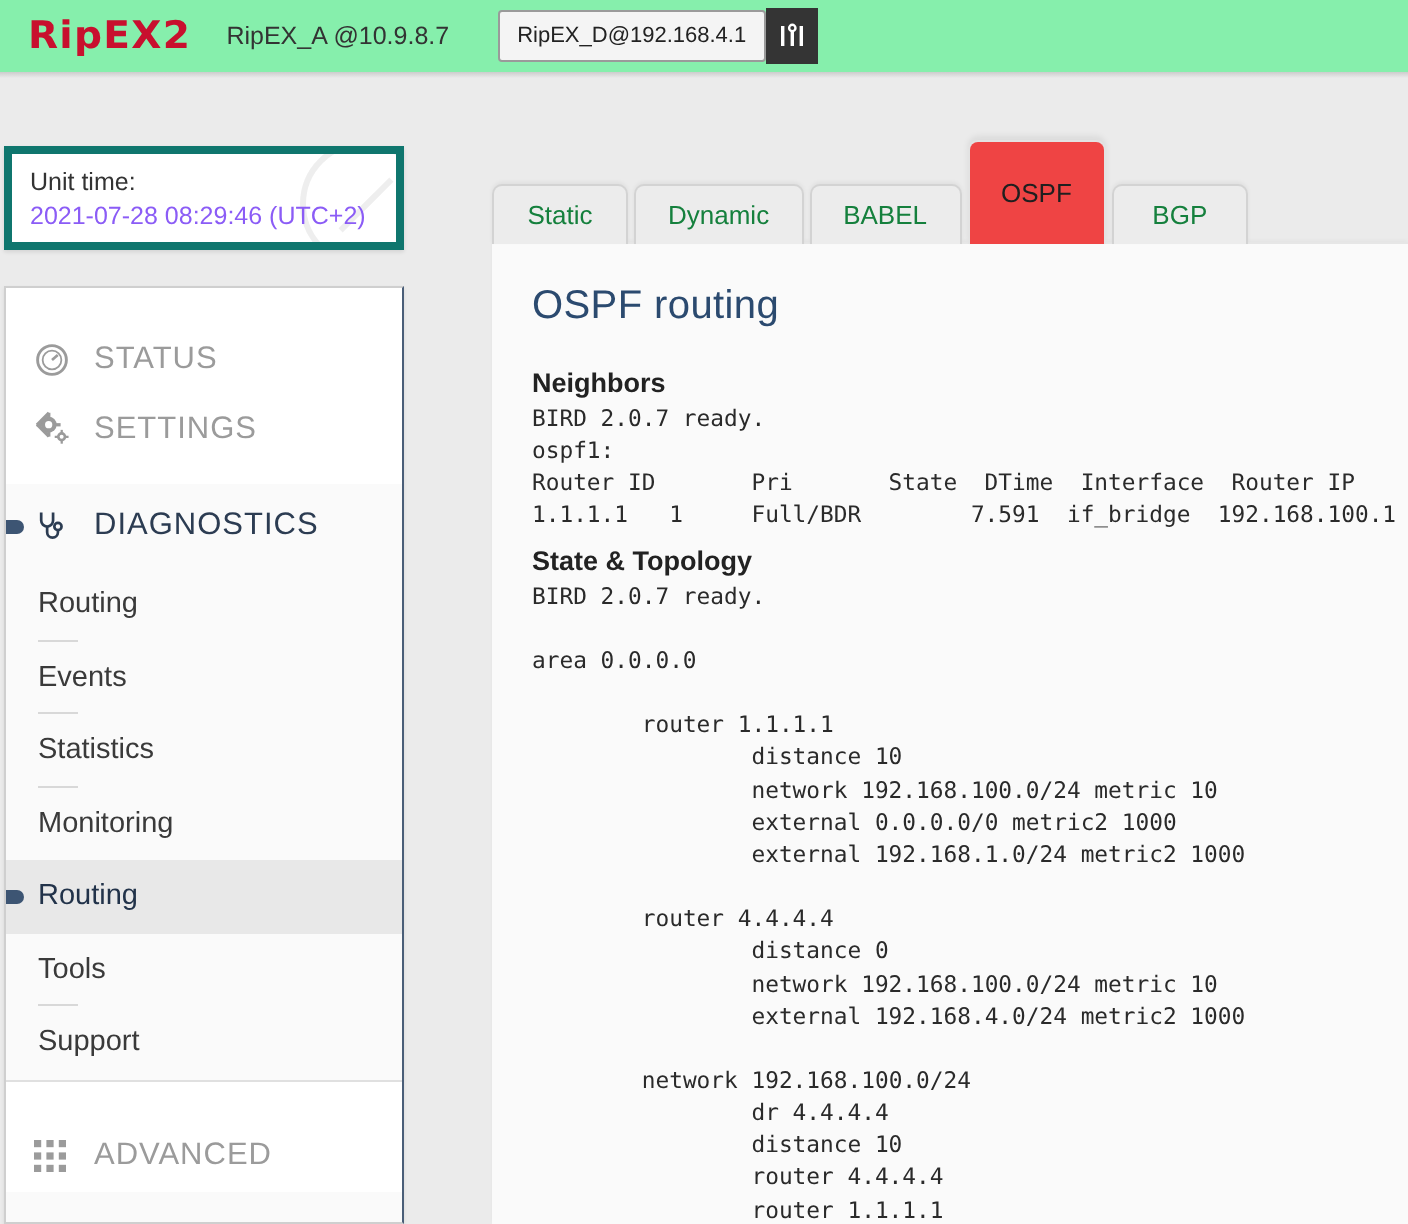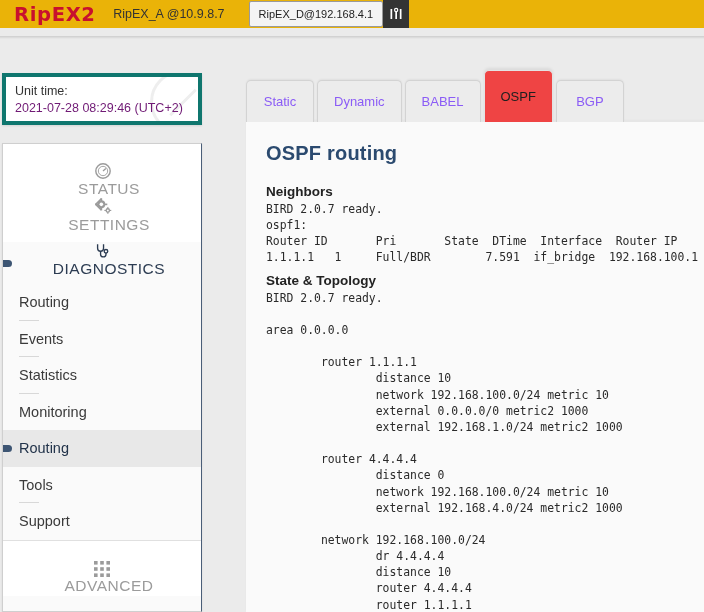--- a/index.html
+++ b/index.html
@@ -6,22 +6,22 @@
   html, body {
     width: 704px; height: 612px;
     font-family: "Liberation Sans", sans-serif;
     background: #ffffff;
     overflow: hidden;
   }
   #app { position: relative; width: 704px; height: 612px; background: #ebebeb; }
 
   
   .header {
-    position: absolute; left: 0; top: 0; width: 704px; height: 28px;
-    background: #eab308;
+    position: absolute; left: 0; top: 0; width: 704px; height: 36px;
+    background: #86efac;
     display: flex; align-items: center;
     z-index: 20;
   }
   .header-shadow {
     position: absolute; left: 0; top: 36px; width: 704px; height: 3px;
     background: linear-gradient(to bottom, rgba(0,0,0,0.13), rgba(0,0,0,0));
     z-index: 19;
   }
   .logo {
     margin-left: 14px;
@@ -72,38 +72,37 @@
     width: 64px; height: 64px; border-radius: 50%;
     border: 3px solid #eeeeee;
     opacity: 0.95;
   }
   .unit-time-watermark::after {
     content: ""; position: absolute; left: 12px; top: 28px;
     width: 36px; height: 3px; background: #eeeeee;
     transform: rotate(-45deg);
   }
   .ut-label { font-size: 12.5px; color: #333; position: relative; z-index: 2;}
-  .ut-value { font-size: 12.5px; color: #701a75; margin-top: 3px; position: relative; z-index: 2;}
+  .ut-value { font-size: 12.5px; color: #8b5cf6; margin-top: 3px; position: relative; z-index: 2;}
 
   .sidebar {
     position: absolute; left: 2px; top: 143px; width: 200px; height: 469px;
     background: #fafafa;
     border: 1px solid #cfcfcf;
     border-right: 1px solid #4a5e78;
     box-shadow: 0 1px 2px rgba(0,0,0,0.08);
     z-index: 6;
     overflow: hidden;
   }
   .nav-top { background: #ffffff; padding: 18px 0 10px 0; }
   .nav-group-head {
     display: flex; align-items: center;
     height: 35px;
     padding-left: 14px;
     position: relative;
-    flex-direction: column;
   }
   .nav-group-head .gi { width: 30px; display: flex; align-items: center; }
   .nav-group-head .gl {
     font-size: 15.5px; letter-spacing: 0.5px; color: #9b9b9b;
   }
   .nav-group-head.active { background: #fafafa; }
   .nav-group-head.active .gl { color: #2c3c52; font-weight: 400; }
   .bullet {
     position: absolute; left: 0px; top: 50%; margin-top: -3.5px;
     width: 9px; height: 7px; border-radius: 0 4px 4px 0;
@@ -132,29 +131,29 @@
     padding-top: 20px;
   }
 
   
   .tabs {
     position: absolute; left: 246px; top: 74px;
     display: flex; align-items: flex-end; height: 48px;
     z-index: 8;
   }
   .tab {
-    height: 42px;
+    height: 30px;
     min-width: 68px;
     padding: 0 16px;
     display: flex; align-items: center; justify-content: center;
     background: #ececec;
     border: 1px solid #d3d3d3;
     border-bottom: none;
     border-radius: 5px 5px 0 0;
-    font-size: 13px; color: #8b5cf6;
+    font-size: 13px; color: #15803d;
     margin-right: 3px;
     box-shadow: 0 -1px 2px rgba(0,0,0,0.05);
   }
   .tab.active {
     background: #ef4444;
     height: 52px;
     border-color: #e3e3e3;
     color: #1f1f1f;
     box-shadow: 0 -2px 3px rgba(0,0,0,0.07);
     z-index: 3;
@@ -163,21 +162,21 @@
   .content {
     position: absolute; left: 246px; top: 121px; width: 458px; height: 491px;
     background: #fafafa;
     border-top: 1px solid #e6e6e6;
     box-shadow: 0 -1px 2px rgba(0,0,0,0.03);
     padding: 20px 0 0 20px;
     overflow: hidden;
     z-index: 4;
   }
   .page-title {
-    font-size: 20px; color: #2b4a6f; font-weight: 700;
+    font-size: 20px; color: #2b4a6f; font-weight: 400;
     letter-spacing: 0.2px;
     margin-bottom: 19px;
   }
   .sec-head {
     font-size: 13.5px; font-weight: 700; color: #222;
     margin-bottom: 2px;
   }
   pre.cli {
     font-family: "DejaVu Sans Mono", monospace;
     font-size: 11.4px;

